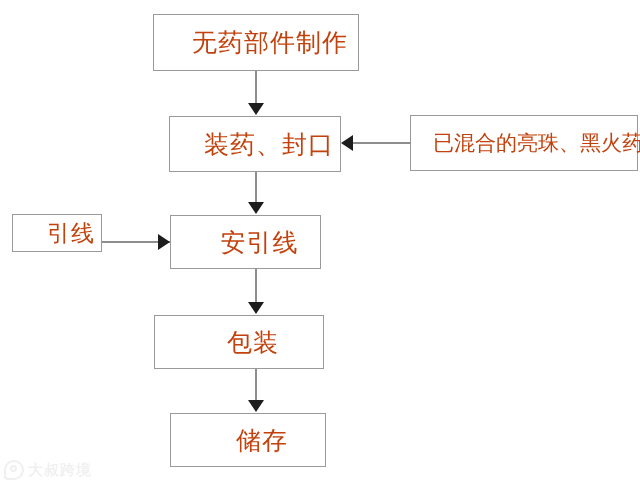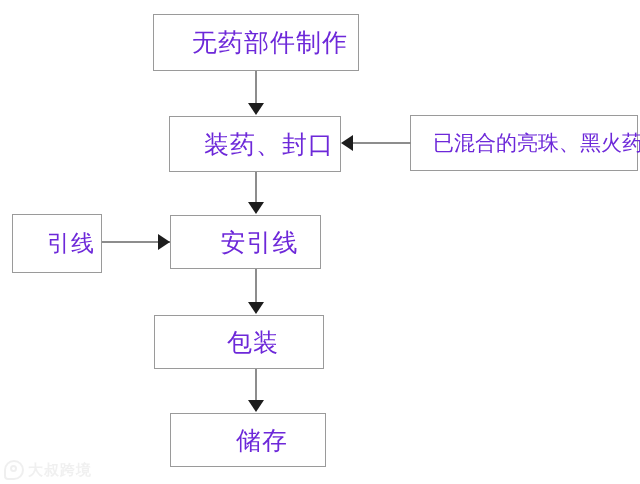--- a/index.html
+++ b/index.html
@@ -18,35 +18,35 @@
     overflow: hidden;
   }
   .node {
     position: absolute;
     box-sizing: border-box;
     border: 1.5px solid #9a9a9a;
     background: #ffffff;
     display: flex;
     align-items: center;
     justify-content: center;
-    color: #6d28d9;
+    color: #c2410c;
     letter-spacing: 1px;
     white-space: nowrap;
     padding-left: 28px;
   }
   .node-label {
     display: block;
     line-height: 1;
   }
 
   
   #node-make      { left: 153px; top: 14px;  width: 206px; height: 57px;  font-size: 25px; }
   #node-fill      { left: 169px; top: 116px; width: 172px; height: 56px;  font-size: 25px; text-align: right; }
   #node-mixed     { left: 410px; top: 115px; width: 228px; height: 56px;  font-size: 21px; letter-spacing: 0px;}
-  #node-fuse      { left: 12px;  top: 214px; width: 90px;  height: 59px;  font-size: 23px; font-family: Liberation Serif, serif; }
+  #node-fuse      { left: 12px;  top: 214px; width: 90px;  height: 38px;  font-size: 23px; font-family: Liberation Serif, serif; }
   #node-installfuse{left: 170px; top: 215px; width: 151px; height: 54px;  font-size: 25px; }
   #node-package   { left: 154px; top: 315px; width: 170px; height: 54px;  font-size: 25px; }
   #node-storage   { left: 170px; top: 413px; width: 156px; height: 54px;  font-size: 25px; }
 
   
   .conn {
     position: absolute;
   }
   .conn-line-v {
     position: absolute;

